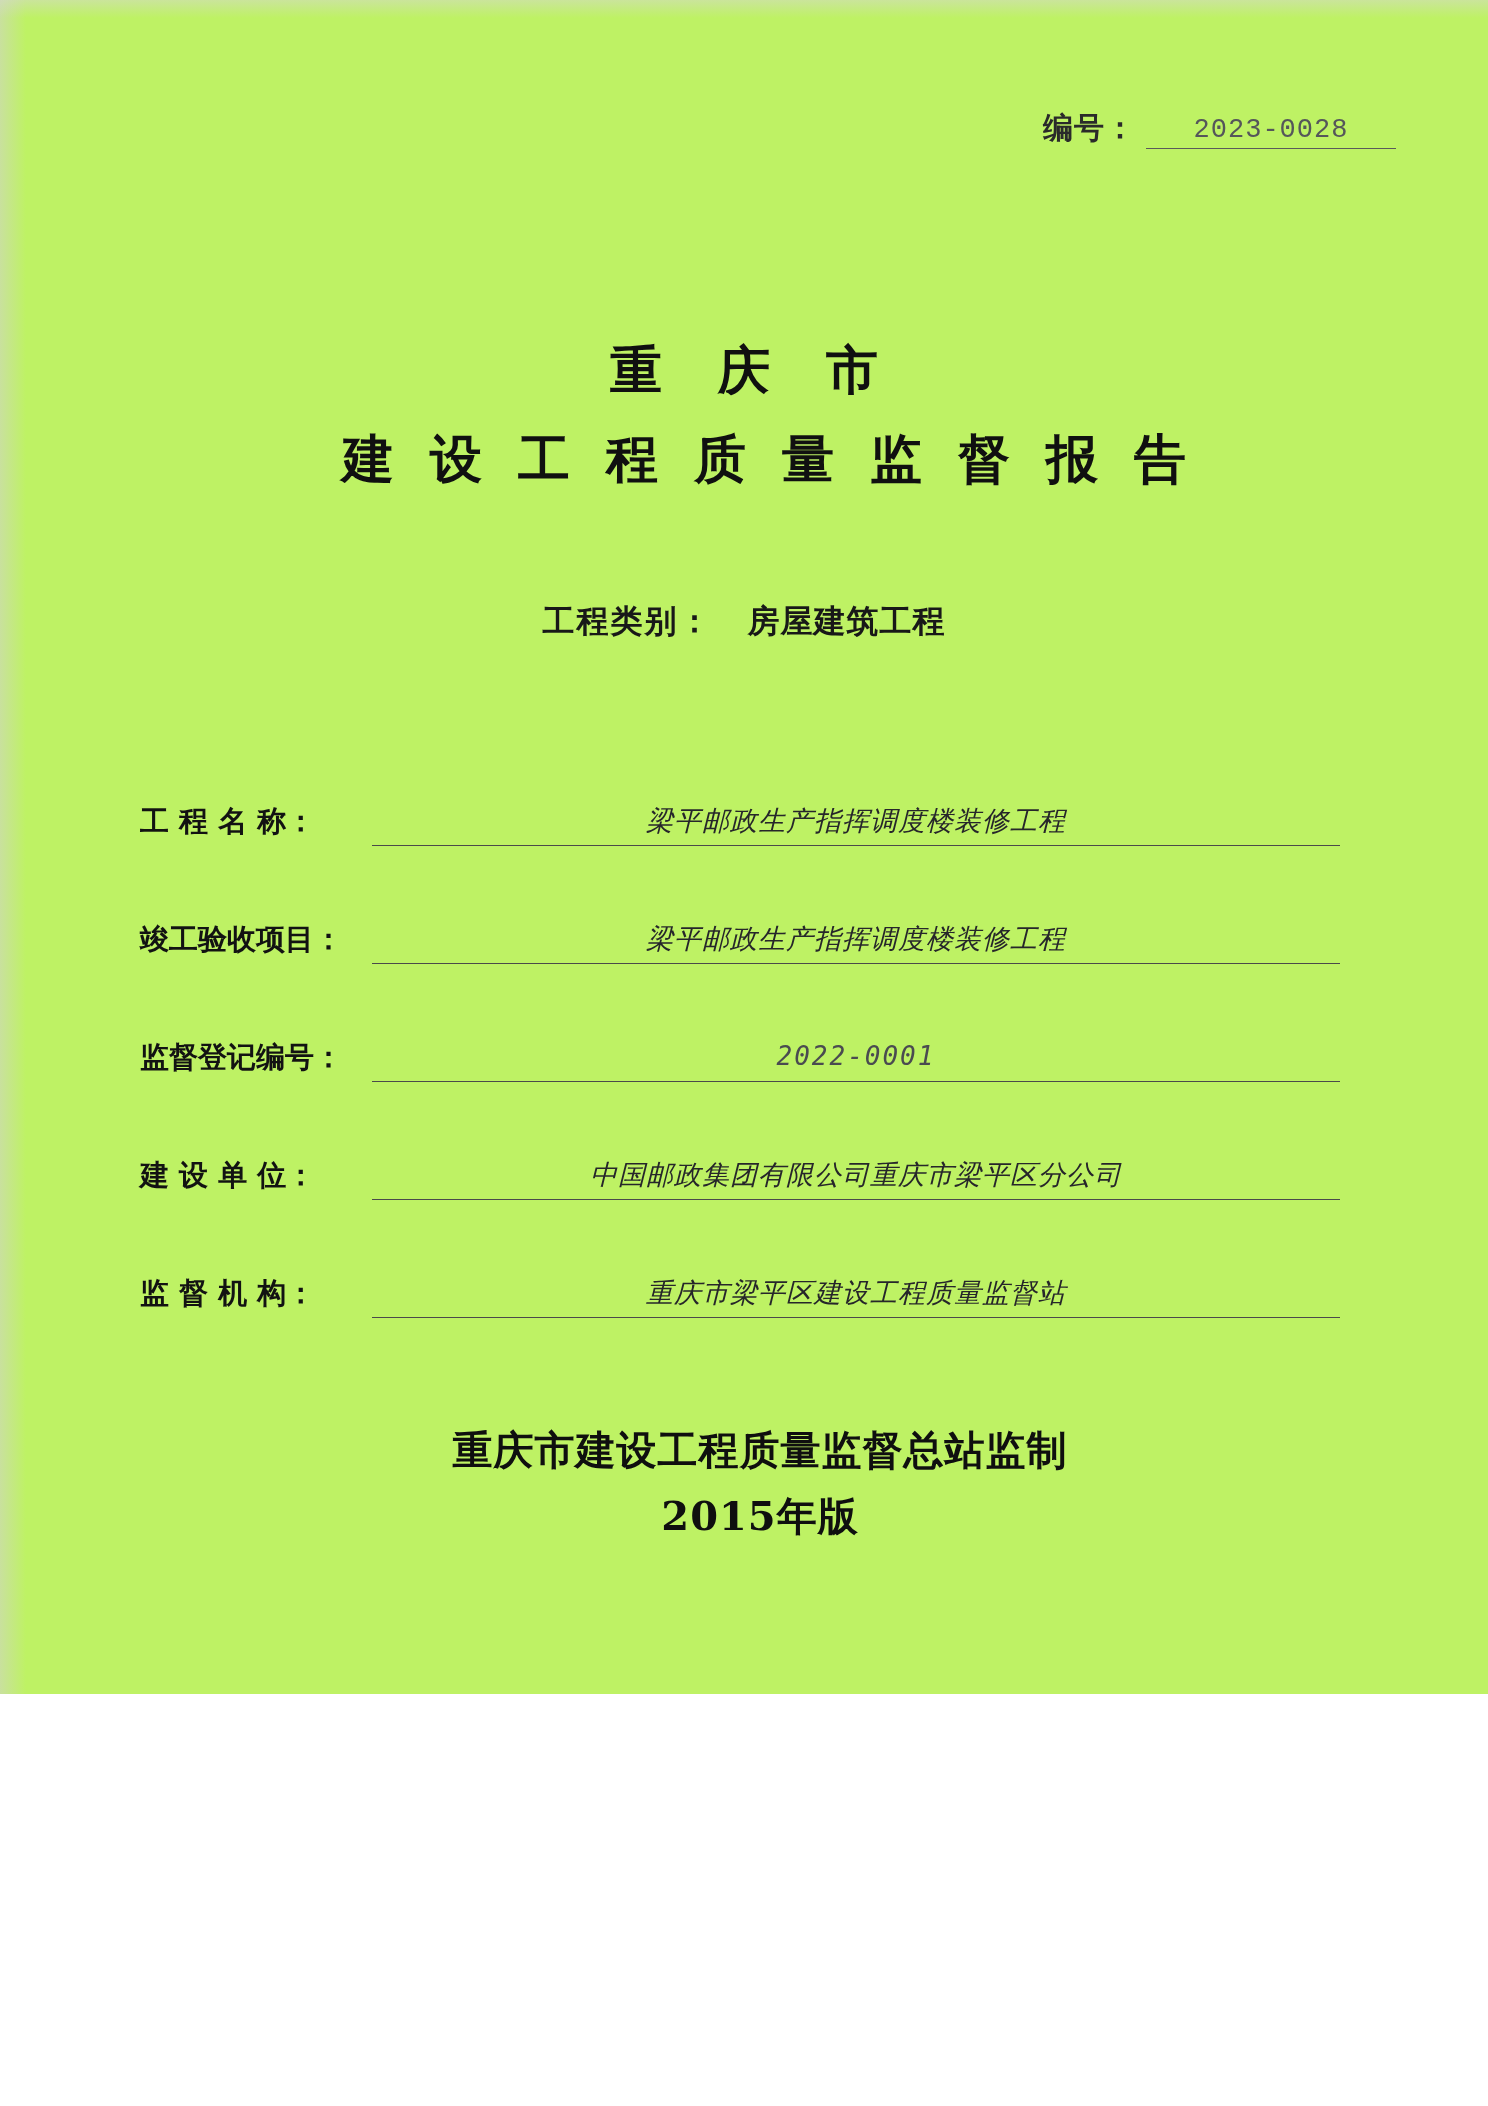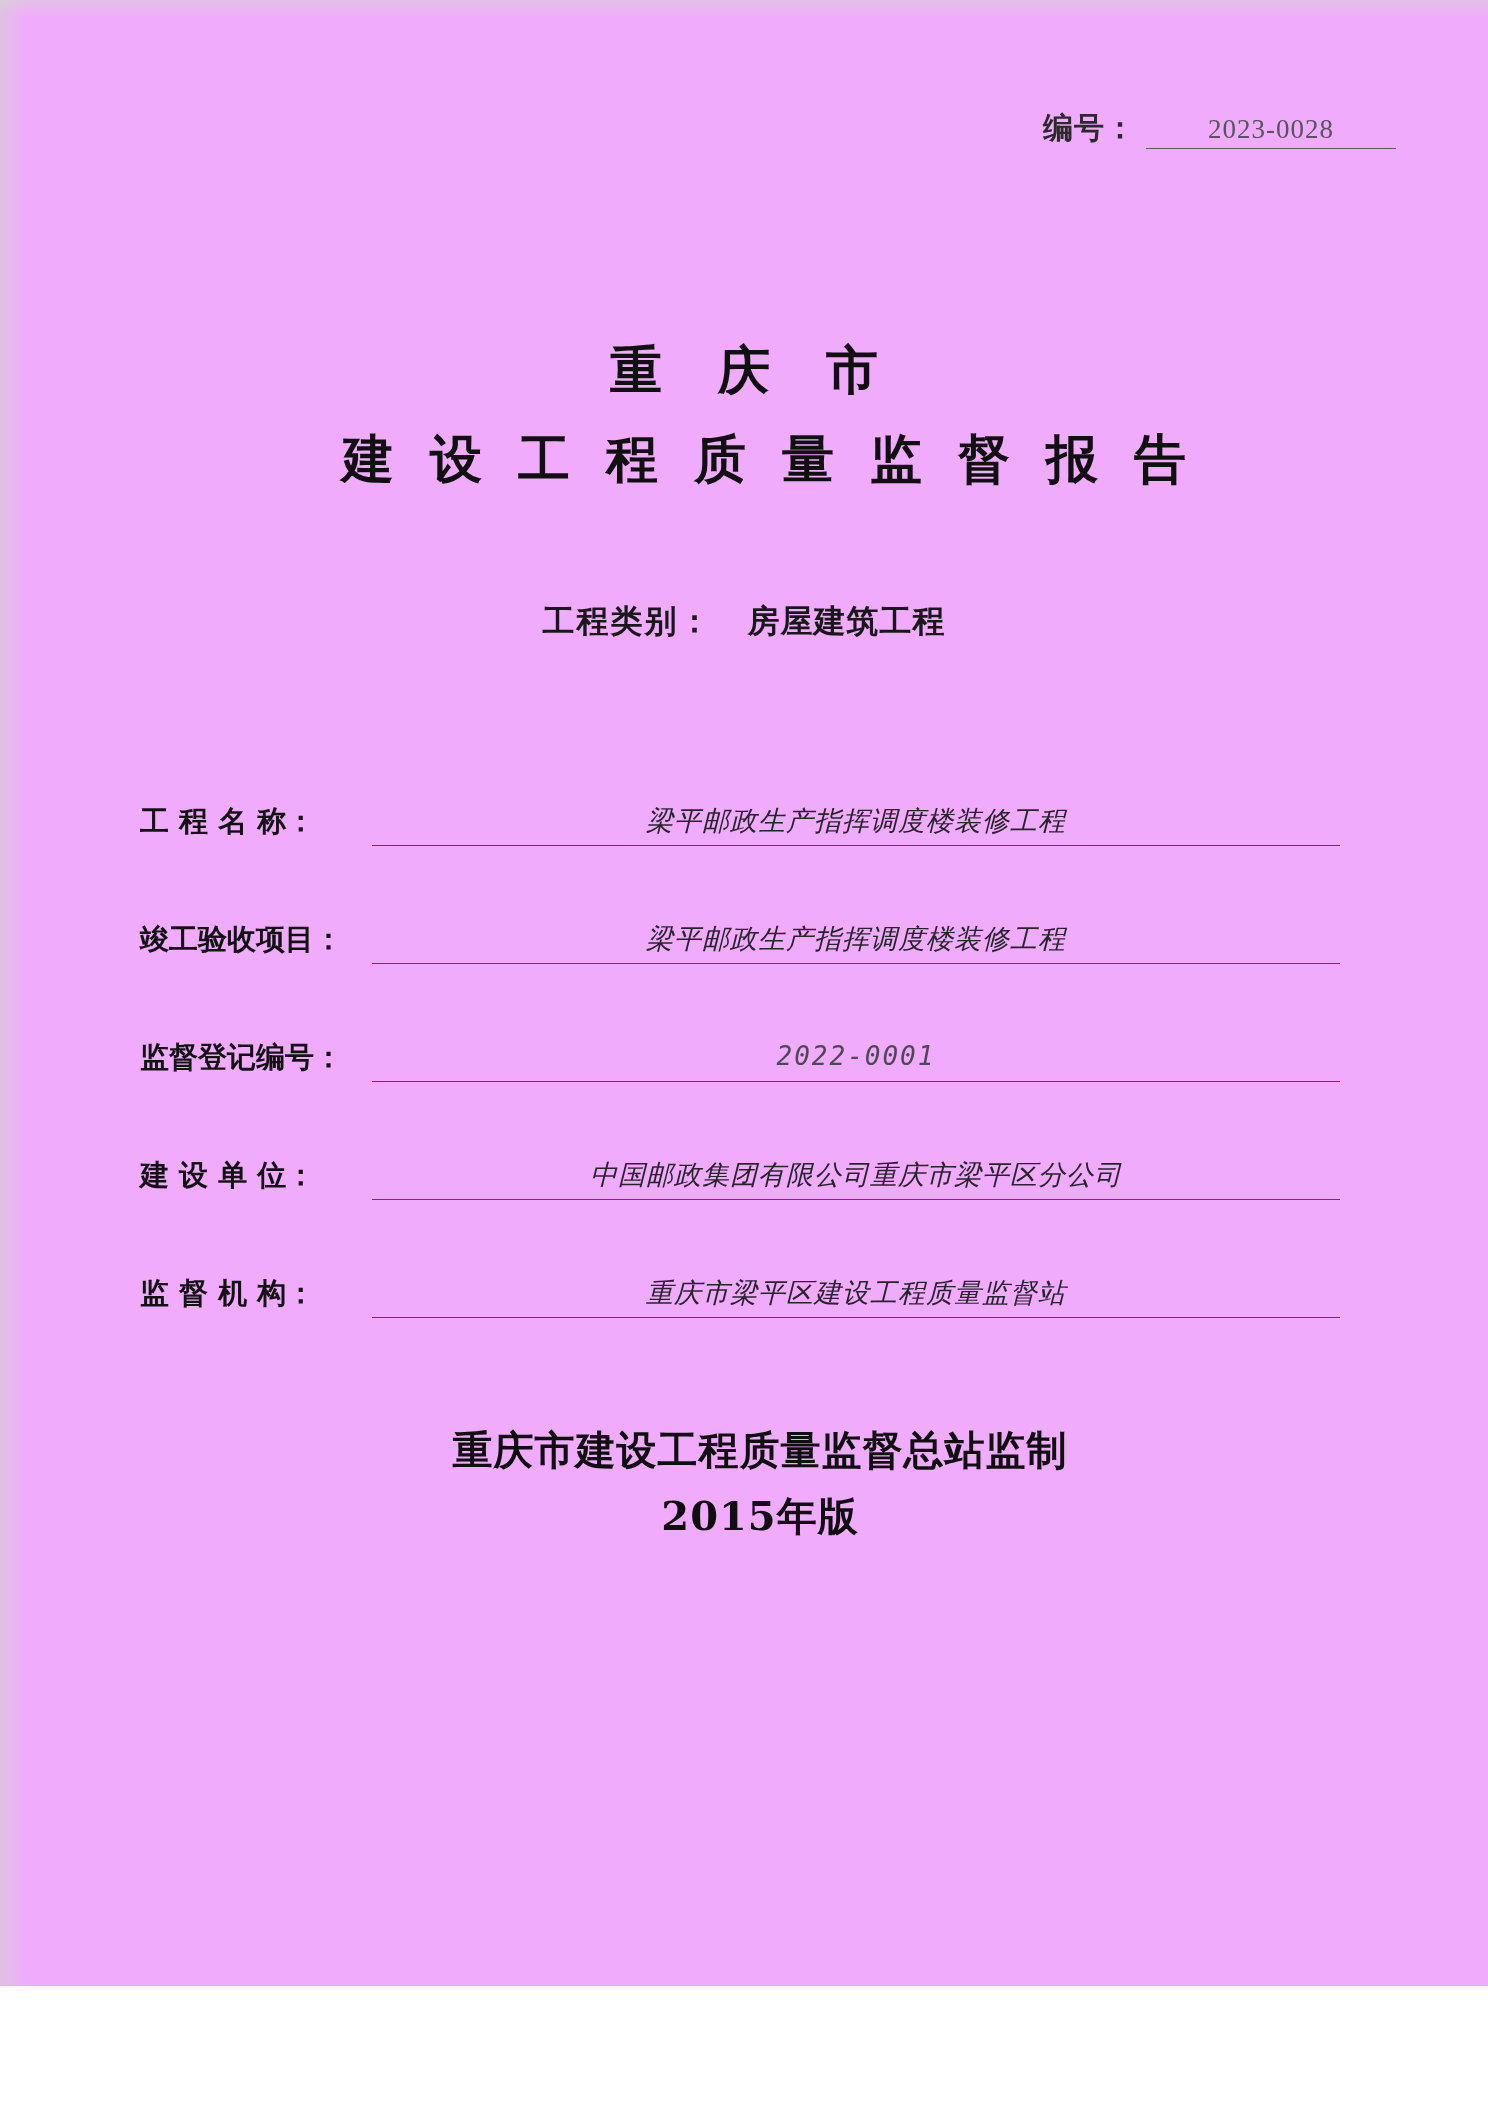--- a/index.html
+++ b/index.html
@@ -7,23 +7,23 @@
     padding: 0;
     background: #ffffff;
   }
   body {
     font-family: "DejaVu Serif", "Liberation Serif", serif;
     color: #1a1a1a;
   }
   .page {
     position: relative;
     width: 1488px;
-    height: 1986px;
+    height: 1694px;
     margin: 0 auto;
-    background: #f0abfc;
+    background: #bef264;
     overflow: hidden;
   }
 
   
   .serial-row {
     position: absolute;
     top: 108px;
     right: 92px;
     display: flex;
     align-items: flex-end;
@@ -36,21 +36,21 @@
     font-size: 30px;
     color: #2a2a2a;
     white-space: nowrap;
   }
   .serial-value {
     min-width: 250px;
     margin-left: 10px;
     padding-bottom: 3px;
     border-bottom: 1.5px solid #5a5a5a;
     text-align: center;
-    font-family: Liberation Serif, serif;
+    font-family: Liberation Mono, monospace;
     font-size: 27px;
     color: #55565a;
     letter-spacing: 1px;
   }
 
   
   .title-block {
     position: absolute;
     top: 340px;
     left: 0;

